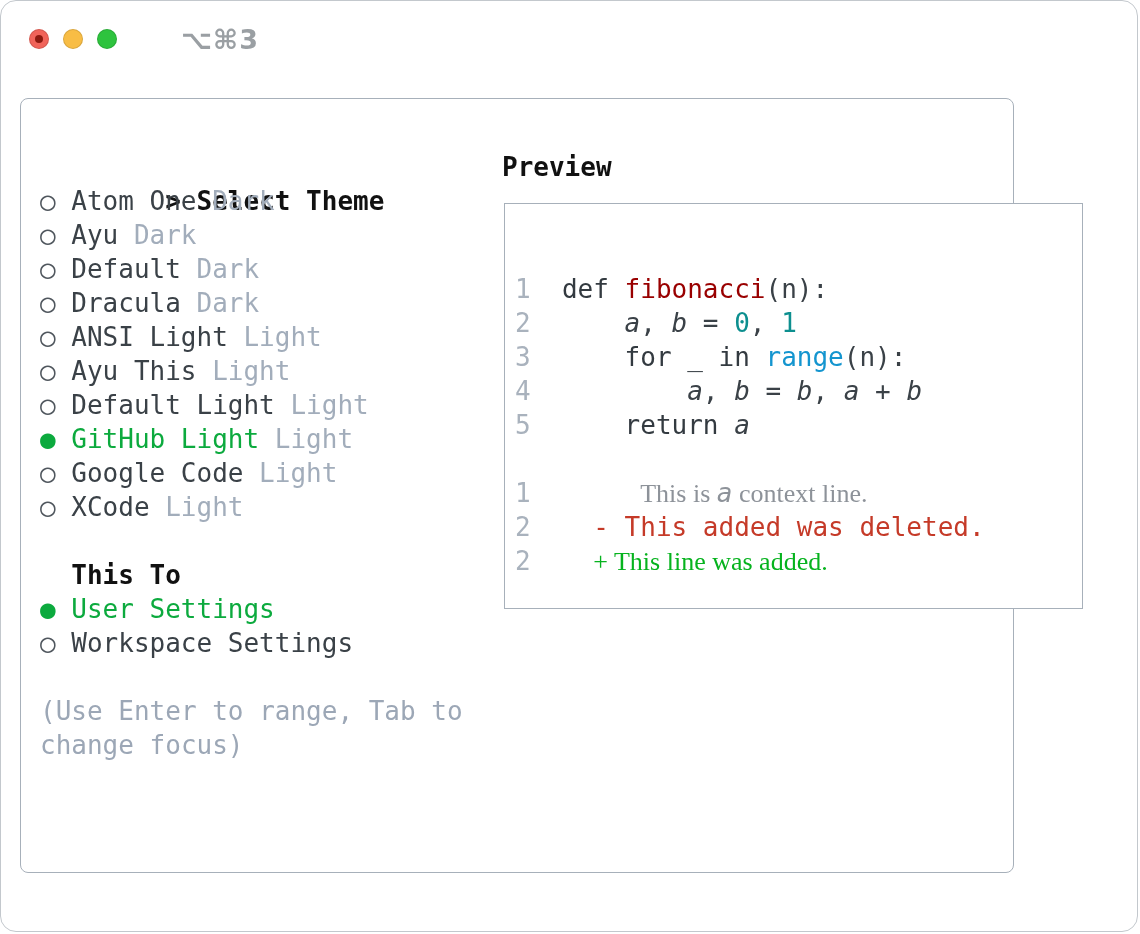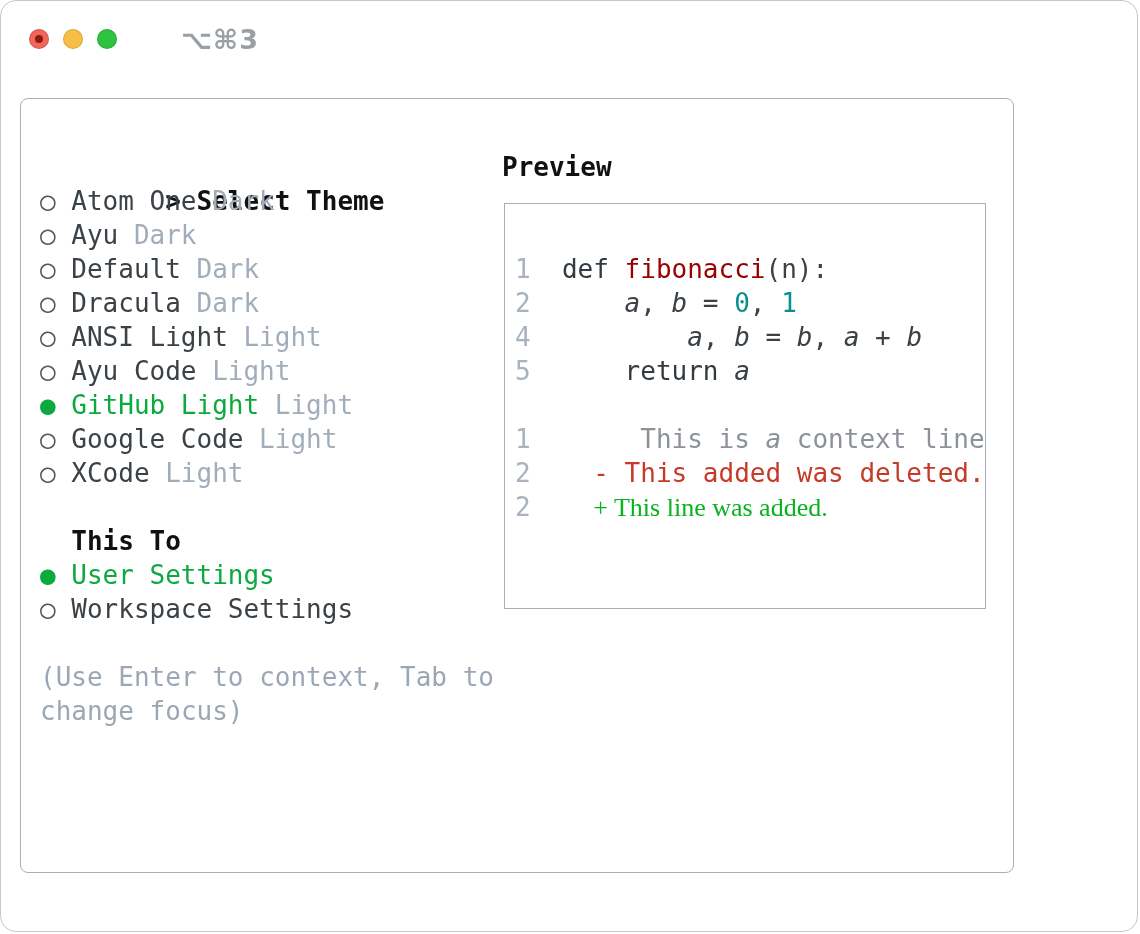--- a/index.html
+++ b/index.html
@@ -27,30 +27,30 @@
   .radio{color:#50575e;}
   .radio.sel{color:var(--accent_green,#0caa3e);}
   .tname{color:var(--text_dark,#3a4147);}
   .tname.sel{color:var(--accent_green,#0caa3e);text-align:center;}
   .tvariant{color:var(--muted_gray,#a2adbb);margin-left:1ch;}
   .indent2{padding-left:2ch;}
   .hint{color:var(--hint_gray,#9ca7b6);}
   .spacer{height:34px;}
   
   .preview-label{position:absolute;left:481px;top:51px;}
-  .preview-box{position:absolute;left:483px;top:104px;width:482px;height:406px;border:1.5px solid var(--border_gray,#a7b0ba);box-sizing:border-box;background:#fff;padding:48px 0 0 10px;overflow:hidden;}
+  .preview-box{position:absolute;left:483px;top:104px;width:579px;height:406px;border:1.5px solid var(--border_gray,#a7b0ba);box-sizing:border-box;background:#fff;padding:68px 0 0 10px;overflow:hidden;}
   .code-row{height:34px;line-height:34px;font-size:26px;white-space:pre;color:var(--text_dark,#3a4147);}
   .ln{color:var(--line_number_gray,#a9b2bd);}
   .pl{color:var(--text_dark,#3a4147);}
   .kw{color:var(--keyword_dark,#333a40);}
   .fn{color:var(--function_red,#990000);}
   .nb{color:var(--number_teal,#0d8f8f);}
   .bi{color:var(--builtin_blue,#1495cf);}
   .va{color:var(--text_dark,#3a4147);font-style:italic;}
-  .cx{color:var(--context_gray,#8d9299);}
+  .cx{color:var(--context_gray,#8d9299);font-family:Liberation Serif, serif;}
   .cxi{color:var(--context_gray,#8d9299);font-style:italic;}
   .de{color:var(--deleted_red,#c53a28);}
   .ad{color:var(--added_green,#06b31e);font-family:Liberation Serif, serif;}
 </style>
 </head>
 <body>
 
 <div class="window">
 
   <div class="titlebar">
@@ -67,44 +67,46 @@
     <div class="left-col">
       <div class="row">
         <span class="marker prompt">&gt;</span><span class="hdr">Select Theme</span>
       </div>
       <div id="theme-list">
           <div class="row"><span class="marker radio">○</span><span class="tname">Atom One</span><span class="tvariant">Dark</span></div>
           <div class="row"><span class="marker radio">○</span><span class="tname">Ayu</span><span class="tvariant">Dark</span></div>
           <div class="row"><span class="marker radio">○</span><span class="tname">Default</span><span class="tvariant">Dark</span></div>
           <div class="row"><span class="marker radio">○</span><span class="tname">Dracula</span><span class="tvariant">Dark</span></div>
           <div class="row"><span class="marker radio">○</span><span class="tname">ANSI Light</span><span class="tvariant">Light</span></div>
-          <div class="row"><span class="marker radio">○</span><span class="tname">Ayu Code</span><span class="tvariant">Light</span></div>
+          <div class="row"><span class="marker radio">○</span><span class="tname">Ayu This</span><span class="tvariant">Light</span></div>
+          <div class="row"><span class="marker radio">○</span><span class="tname">Default Light</span><span class="tvariant">Light</span></div>
           <div class="row"><span class="marker radio sel">●</span><span class="tname sel">GitHub Light</span><span class="tvariant">Light</span></div>
           <div class="row"><span class="marker radio">○</span><span class="tname">Google Code</span><span class="tvariant">Light</span></div>
           <div class="row"><span class="marker radio">○</span><span class="tname">XCode</span><span class="tvariant">Light</span></div>
         </div>
       <div class="row spacer"></div>
       <div class="row hdr indent2">This To</div>
       <div id="apply-list">
           <div class="row"><span class="marker radio sel">●</span><span class="tname sel">User Settings</span></div>
           <div class="row"><span class="marker radio">○</span><span class="tname">Workspace Settings</span></div>
         </div>
       <div class="row spacer"></div>
       <div id="hint">
-          <div class="row hint">(Use Enter to context, Tab to</div>
+          <div class="row hint">(Use Enter to range, Tab to</div>
           <div class="row hint">change focus)</div>
         </div>
     </div>
 
     <div class="preview-label row hdr">Preview</div>
 
     <div class="preview-box">
       <div id="code">
           <div class="code-row"><span class="ln">1</span><span class="pl">  </span><span class="kw">def</span><span class="pl"> </span><span class="fn">fibonacci</span><span class="pl">(n):</span></div>
           <div class="code-row"><span class="ln">2</span><span class="pl">      </span><span class="va">a</span><span class="pl">, </span><span class="va">b</span><span class="pl"> = </span><span class="nb">0</span><span class="pl">, </span><span class="nb">1</span></div>
+          <div class="code-row"><span class="ln">3</span><span class="pl">      </span><span class="kw">for</span><span class="pl"> _ </span><span class="kw">in</span><span class="pl"> </span><span class="bi">range</span><span class="pl">(n):</span></div>
           <div class="code-row"><span class="ln">4</span><span class="pl">          </span><span class="va">a</span><span class="pl">, </span><span class="va">b</span><span class="pl"> = </span><span class="va">b</span><span class="pl">, </span><span class="va">a</span><span class="pl"> + </span><span class="va">b</span></div>
           <div class="code-row"><span class="ln">5</span><span class="pl">      </span><span class="kw">return</span><span class="pl"> </span><span class="va">a</span></div>
           <div class="code-row">&nbsp;</div>
           <div class="code-row"><span class="ln">1</span><span class="pl">       </span><span class="cx">This is </span><span class="cxi">a</span><span class="cx"> context line.</span></div>
           <div class="code-row"><span class="ln">2</span><span class="pl">    </span><span class="de">- This added was deleted.</span></div>
           <div class="code-row"><span class="ln">2</span><span class="pl">    </span><span class="ad">+ This line was added.</span></div>
         </div>
     </div>
 
   </div>

